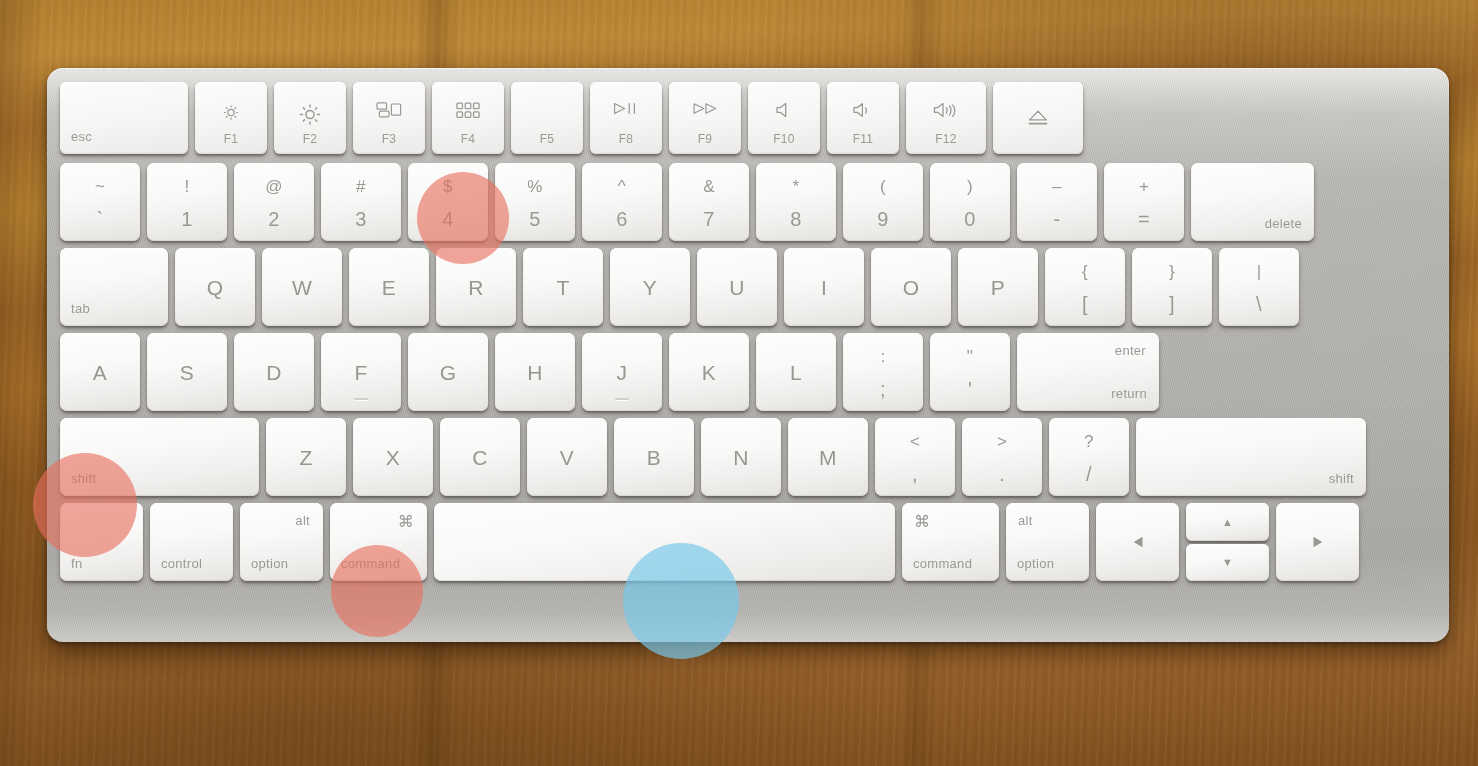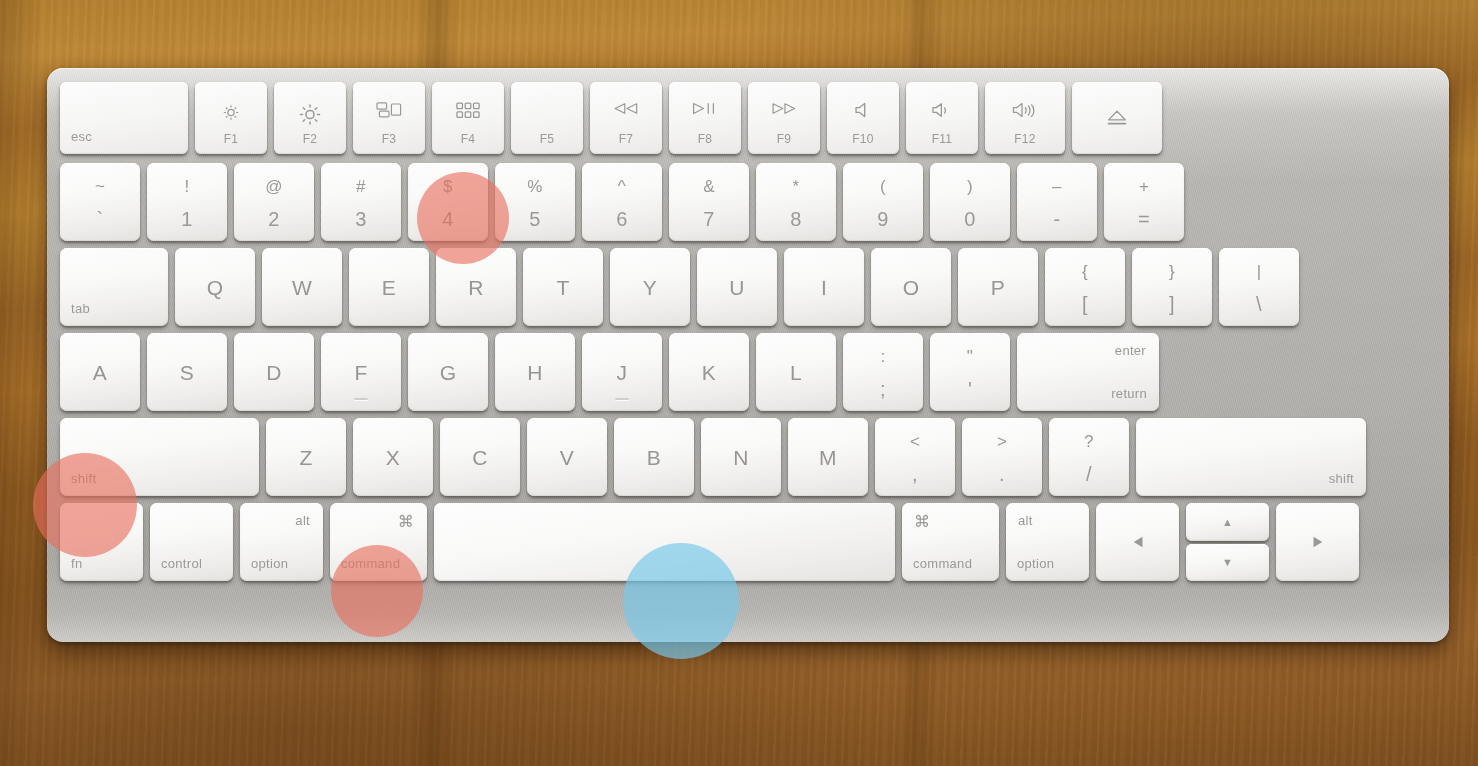--- a/index.html
+++ b/index.html
@@ -224,29 +224,20 @@
           </svg>
         </span>
         <span class="lbl lbl-fnsub">F4</span>
       </div>
 
       <div class="key fnkey" style="width:72px">
         <span class="lbl lbl-fnsub">F5</span>
       </div>
 
 
-      <div class="key fnkey" style="width:72px">
-        <span class="lbl lbl-fnicon">
-          <svg class="ico" width="26" height="13" viewBox="0 0 30 14" fill="none" stroke="currentColor" stroke-width="1.4" stroke-linejoin="round">
-            <path d="M13.6 1.5 2.4 7l11.2 5.5z"></path>
-            <path d="M27.3 1.5 16.1 7l11.2 5.5z"></path>
-          </svg>
-        </span>
-        <span class="lbl lbl-fnsub">F7</span>
-      </div>
 
       <div class="key fnkey" style="width:72px">
         <span class="lbl lbl-fnicon">
           <svg class="ico" width="25" height="13" viewBox="0 0 28 14" fill="none" stroke="currentColor" stroke-width="1.4" stroke-linejoin="round">
             <path d="M1.2 1.4 12.3 7 1.2 12.6z"></path>
             <path d="M17.6 1.6v10.8M23.4 1.6v10.8" stroke-linecap="round"></path>
           </svg>
         </span>
         <span class="lbl lbl-fnsub">F8</span>
       </div>
@@ -347,20 +338,23 @@
         <span class="lbl lbl-top">)</span>
         <span class="lbl lbl-bot">0</span>
       </div>
       <div class="key" style="width:80px">
         <span class="lbl lbl-top">–</span>
         <span class="lbl lbl-bot">-</span>
       </div>
       <div class="key" style="width:80px">
         <span class="lbl lbl-top">+</span>
         <span class="lbl lbl-bot">=</span>
+      </div>
+      <div class="key" style="width:123px">
+        <span class="lbl lbl-br">delete</span>
       </div>
     </div>
 
     <div class="row" id="row-qwerty">
       <div class="key" style="width:108px">
         <span class="lbl lbl-bl">tab</span>
       </div>
       <div class="key" style="width:80px">
         <span class="lbl lbl-letter">Q</span>
       </div>

